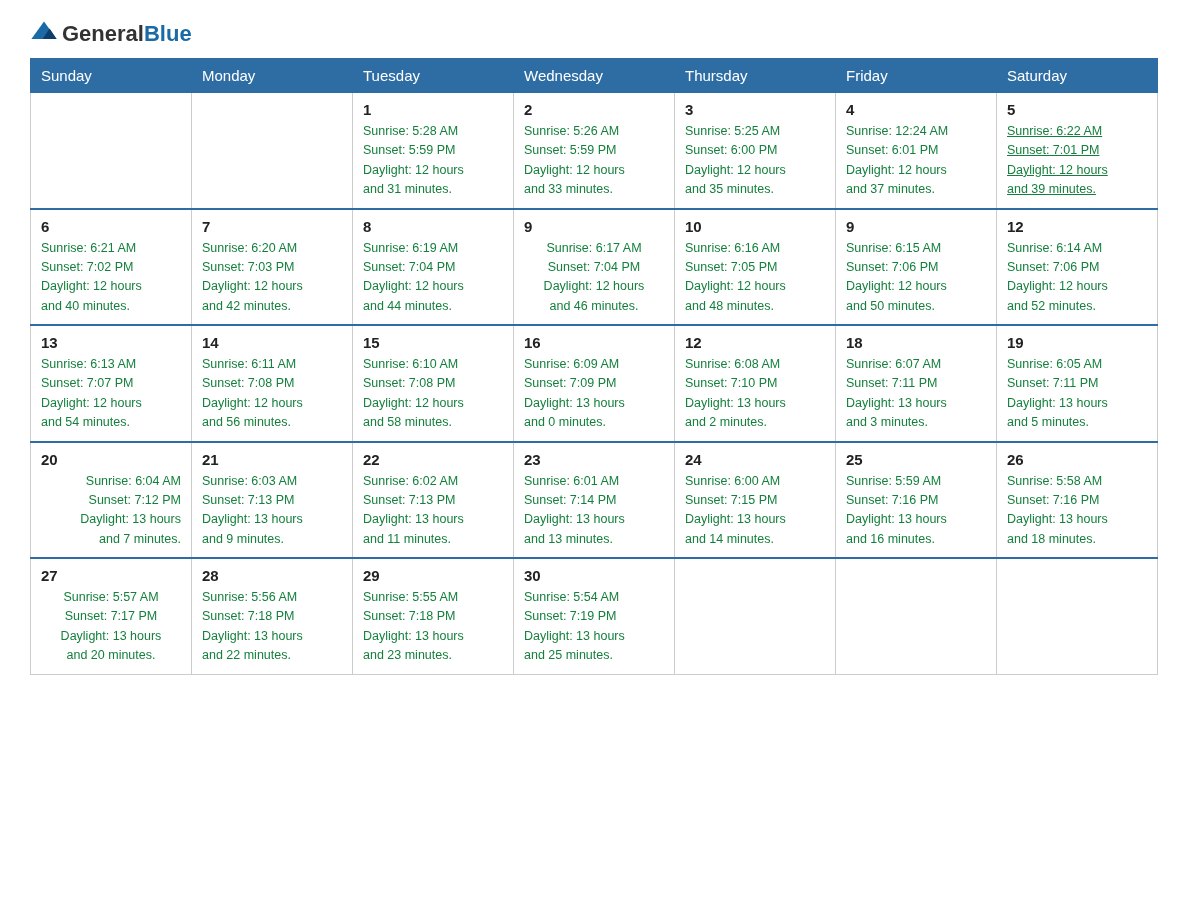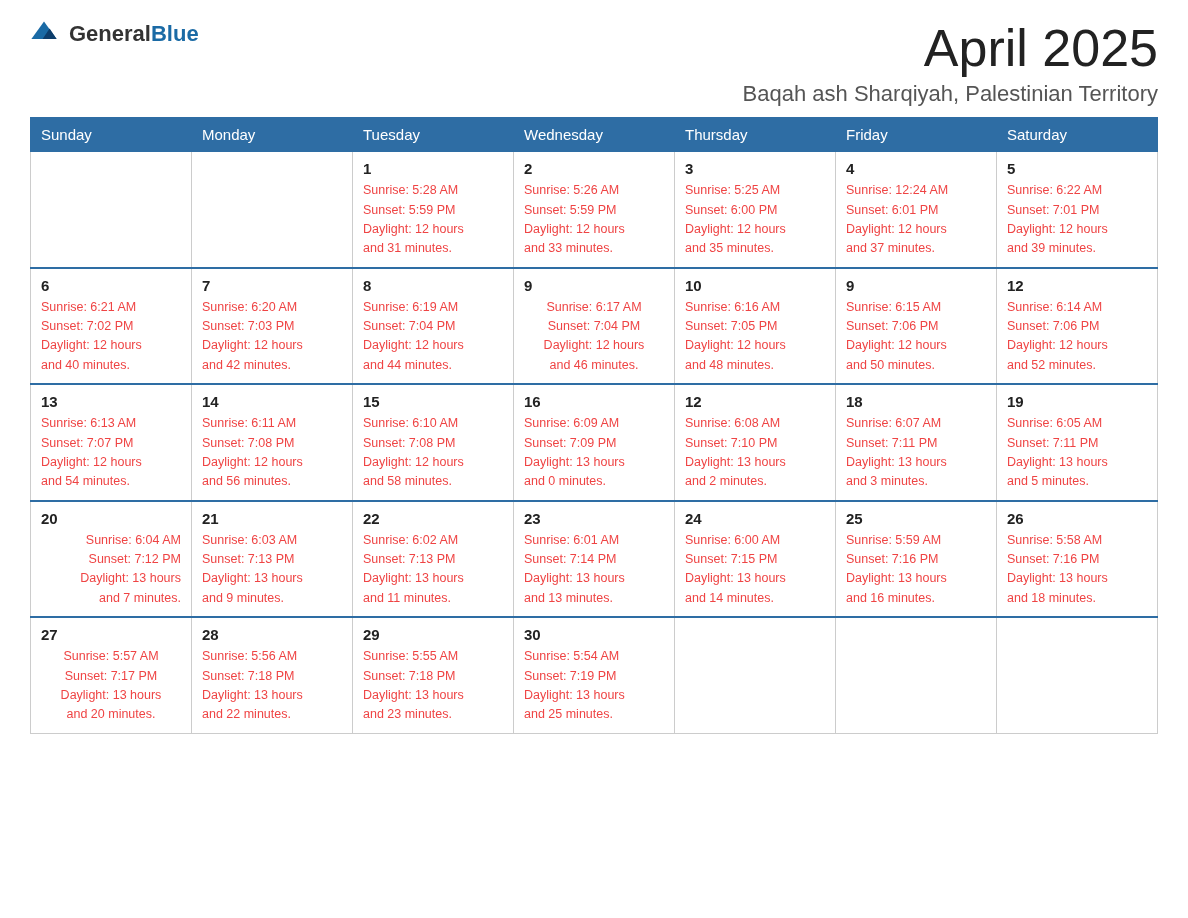--- a/index.html
+++ b/index.html
@@ -12,21 +12,21 @@
     }
     .header-area {
       display: flex;
       justify-content: space-between;
       align-items: flex-start;
       margin-bottom: 10px;
     }
     .logo {
       display: flex;
       align-items: center;
-      gap: 11px;
+      gap: 4px;
     }
     .logo-text-general {
       font-size: 22px;
       font-weight: bold;
       color: #333;
     }
     .logo-text-blue {
       font-size: 22px;
       font-weight: bold;
       color: #1a6aa5;
@@ -77,21 +77,21 @@
     }
     .day-number {
       font-size: 15px;
       font-weight: bold;
       margin-bottom: 4px;
       color: #222;
     }
     .day-info {
       font-size: 12.5px;
       line-height: 1.55;
-      color: #ef4444;
+      color: #15803d;
     }
     .empty-cell {
       background: #fff;
     }
     .row-separator td {
       border-top: 2px solid #2e6da4;
     }
   </style>
 </head>
 <body>
@@ -99,24 +99,20 @@
 <div class="header-area">
   <div class="logo">
     <svg class="logo-icon" viewBox="0 0 40 40" xmlns="http://www.w3.org/2000/svg">
       <polygon points="20,5 38,30 2,30" fill="#1a6aa5"></polygon>
       <polygon points="28,15 38,30 18,30" fill="#0d3d6b"></polygon>
     </svg>
     <div>
       <span class="logo-text-general">General</span><span class="logo-text-blue">Blue</span>
     </div>
   </div>
-  <div class="title-area">
-    <div class="month-title">April 2025</div>
-    <div class="location-title">Baqah ash Sharqiyah, Palestinian Territory</div>
-  </div>
 </div>
 
 <table class="calendar-table">
   <thead>
     <tr>
     <th>Sunday</th>
         <th>Monday</th>
         <th>Tuesday</th>
         <th>Wednesday</th>
         <th>Thursday</th>
@@ -151,21 +147,21 @@
         </td>
         <td>
           <div class="day-number">4</div>
           <div class="day-info" style="white-space: pre-line;">Sunrise: 12:24 AM
 Sunset: 6:01 PM
 Daylight: 12 hours
 and 37 minutes.</div>
         </td>
         <td>
           <div class="day-number">5</div>
-          <div class="day-info" style="white-space: pre-line;">Sunrise: 6:22 AM
+          <div class="day-info" style="white-space: pre-line; text-decoration: underline;">Sunrise: 6:22 AM
 Sunset: 7:01 PM
 Daylight: 12 hours
 and 39 minutes.</div>
         </td>
       </tr>
       <tr class="row-separator">
         <td>
           <div class="day-number">6</div>
           <div class="day-info" style="white-space: pre-line;">Sunrise: 6:21 AM
 Sunset: 7:02 PM

